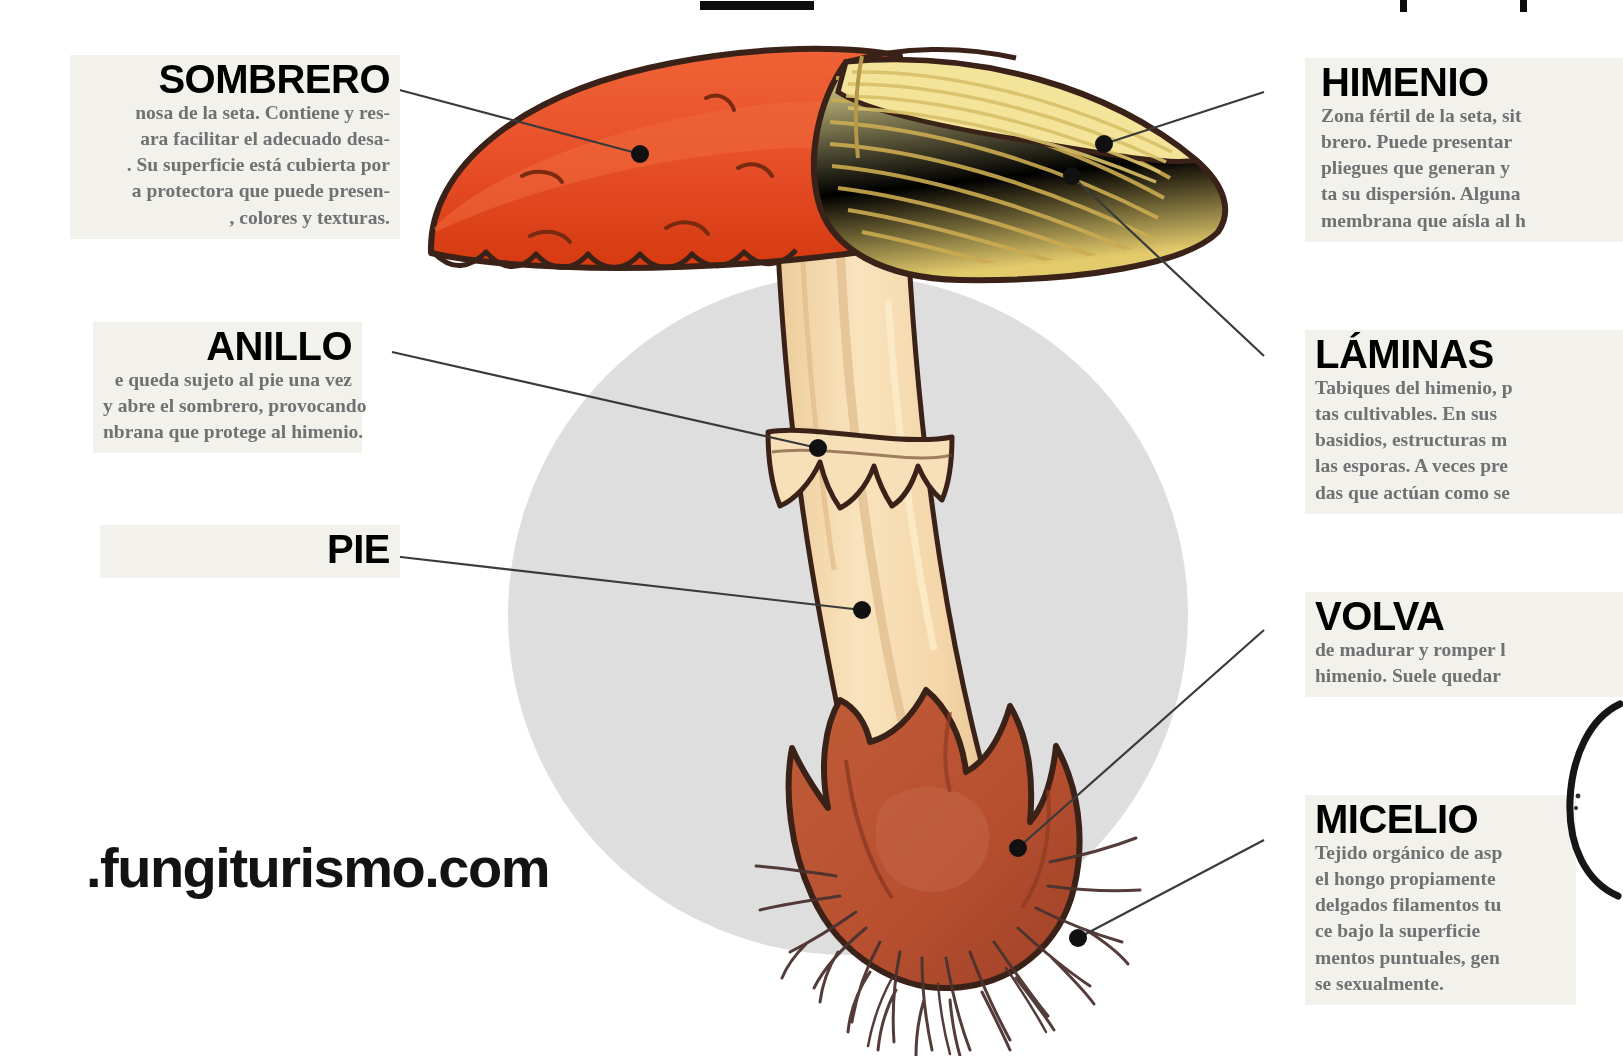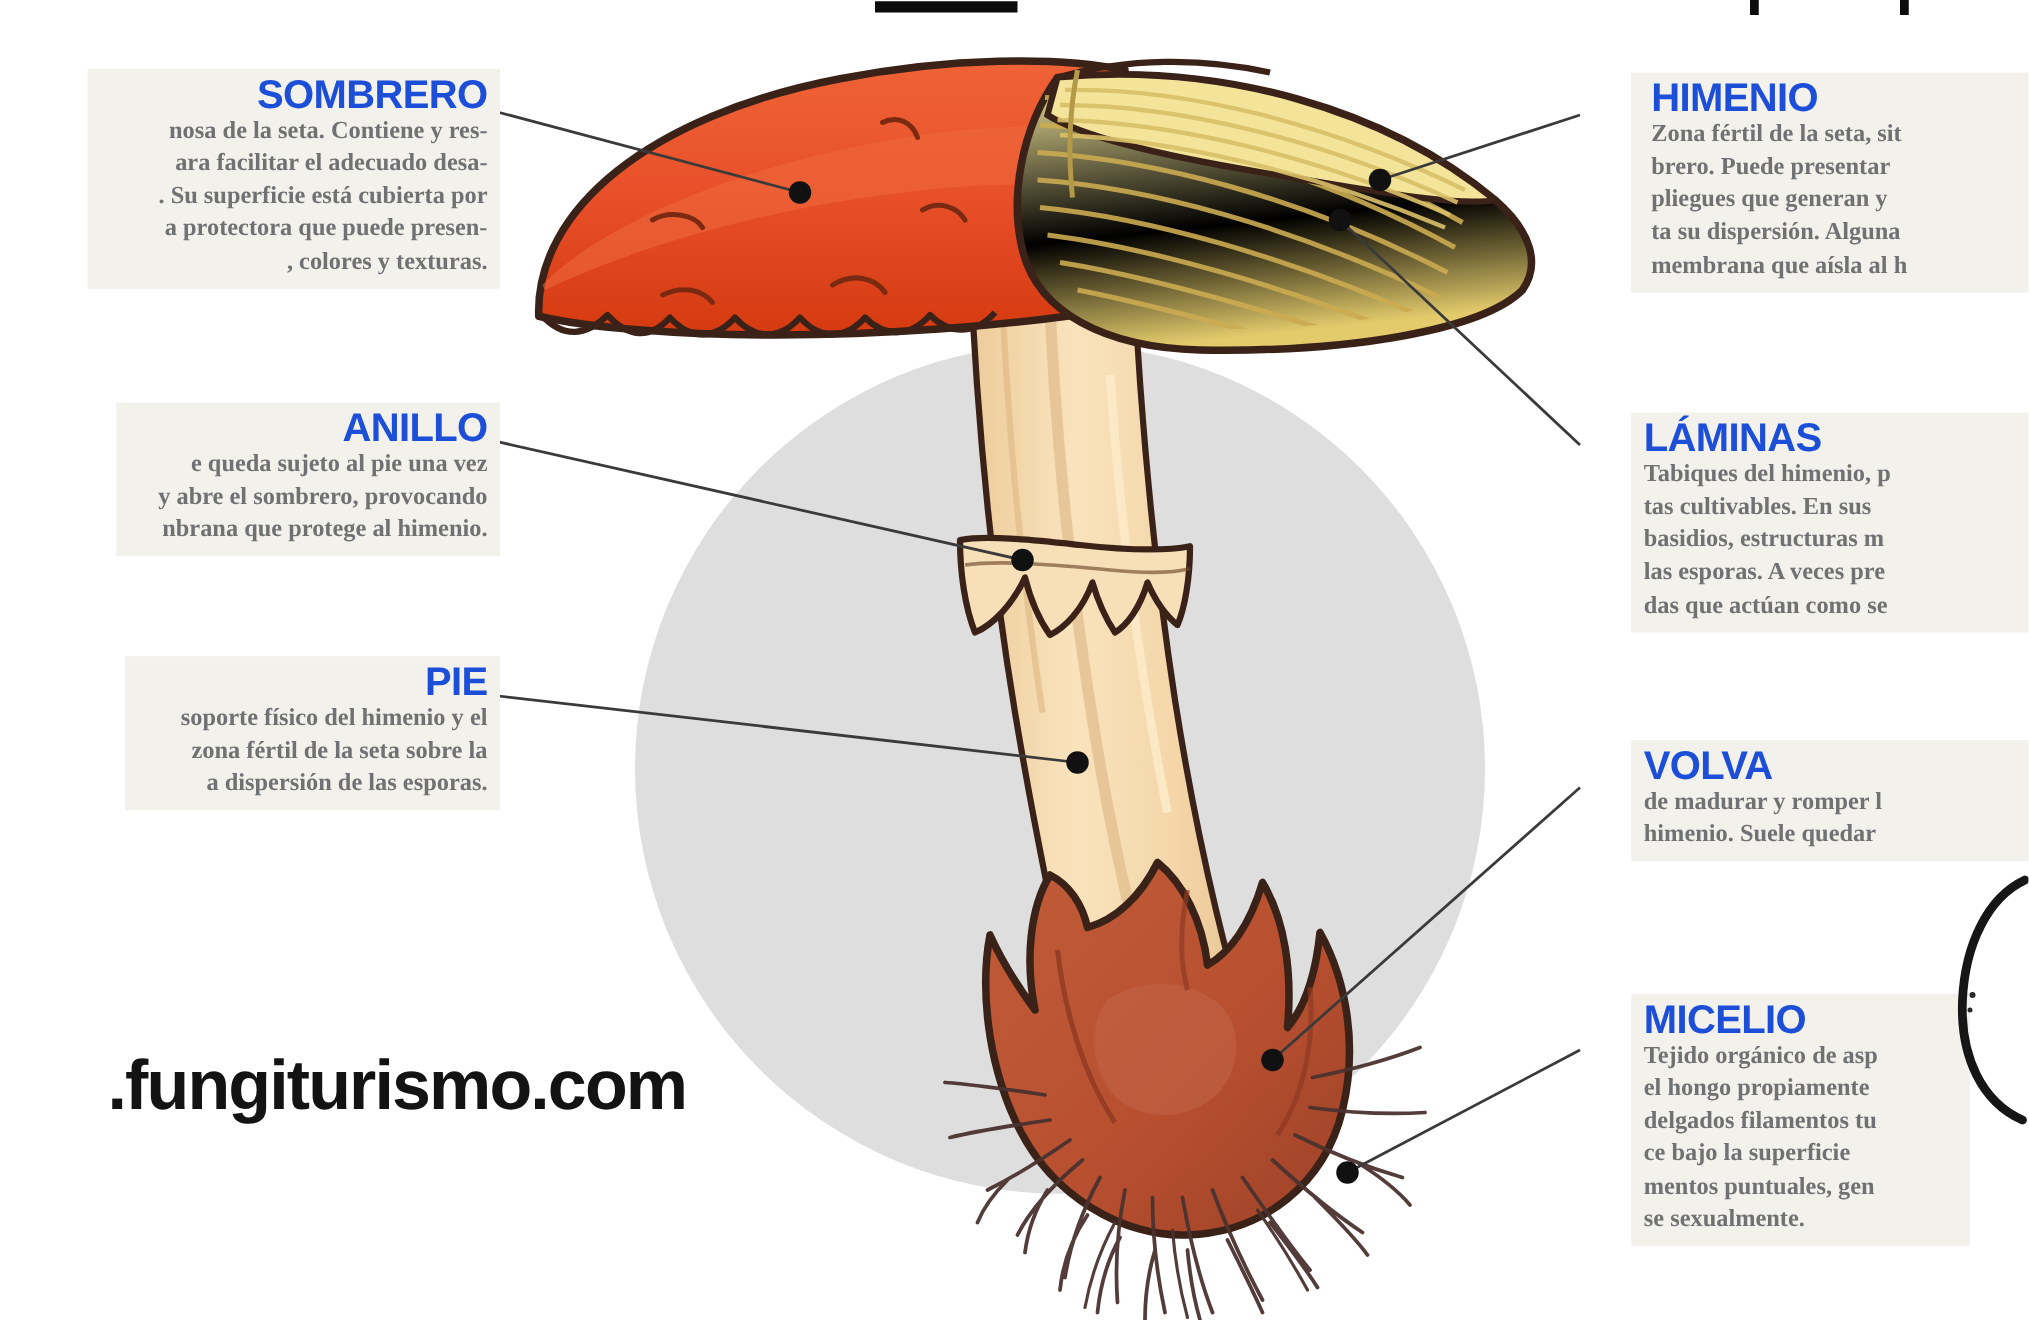--- a/index.html
+++ b/index.html
@@ -41,24 +41,24 @@
   
   .panel {
     position: absolute;
     background: #f2f1ec;
     padding: 4px 10px 8px 10px;
   }
   .panel.left  { text-align: right; }
   .panel.right { text-align: left;  }
 
   .panel-title {
-    font-size: 32px;
+    font-size: 40px;
     font-weight: bold;
     letter-spacing: -0.5px;
-    color: #1d4ed8;
+    color: #000000;
     line-height: 1.02;
     white-space: nowrap;
     display: block;
   }
   .panel-body {
     font-size: 19.5px;
     font-weight: bold;
     color: #6f7173;
     line-height: 1.345;
     white-space: nowrap;
@@ -273,36 +273,31 @@
     <span class="panel-title">SOMBRERO</span>
     <span class="panel-body">
       <span class="ln">nosa de la seta. Contiene y res-</span>
       <span class="ln">ara facilitar el adecuado desa-</span>
       <span class="ln">. Su superficie está cubierta por</span>
       <span class="ln">a protectora que puede presen-</span>
       <span class="ln">, colores y texturas.</span>
     </span>
   </div>
 
-  <div class="panel left" style="left:93px; top:322px; width:307px;">
+  <div class="panel left" style="left:93px; top:322px; width:269px;">
     <span class="panel-title">ANILLO</span>
     <span class="panel-body">
       <span class="ln">e queda sujeto al pie una vez</span>
       <span class="ln">y abre el sombrero, provocando</span>
       <span class="ln">nbrana que protege al himenio.</span>
     </span>
   </div>
 
   <div class="panel left" style="left:100px; top:525px; width:300px;">
     <span class="panel-title">PIE</span>
-    <span class="panel-body">
-      <span class="ln">soporte físico del himenio y el</span>
-      <span class="ln">zona fértil de la seta sobre la</span>
-      <span class="ln">a dispersión de las esporas.</span>
-    </span>
   </div>
 
   <div class="panel right" style="left:1305px; top:58px; width:318px;padding-left:16px;">
     <span class="panel-title">HIMENIO</span>
     <span class="panel-body">
       <span class="ln">Zona fértil de la seta, sit</span>
       <span class="ln">brero. Puede presentar</span>
       <span class="ln">pliegues que generan y</span>
       <span class="ln">ta su dispersión. Alguna</span>
       <span class="ln">membrana que aísla al h</span>

